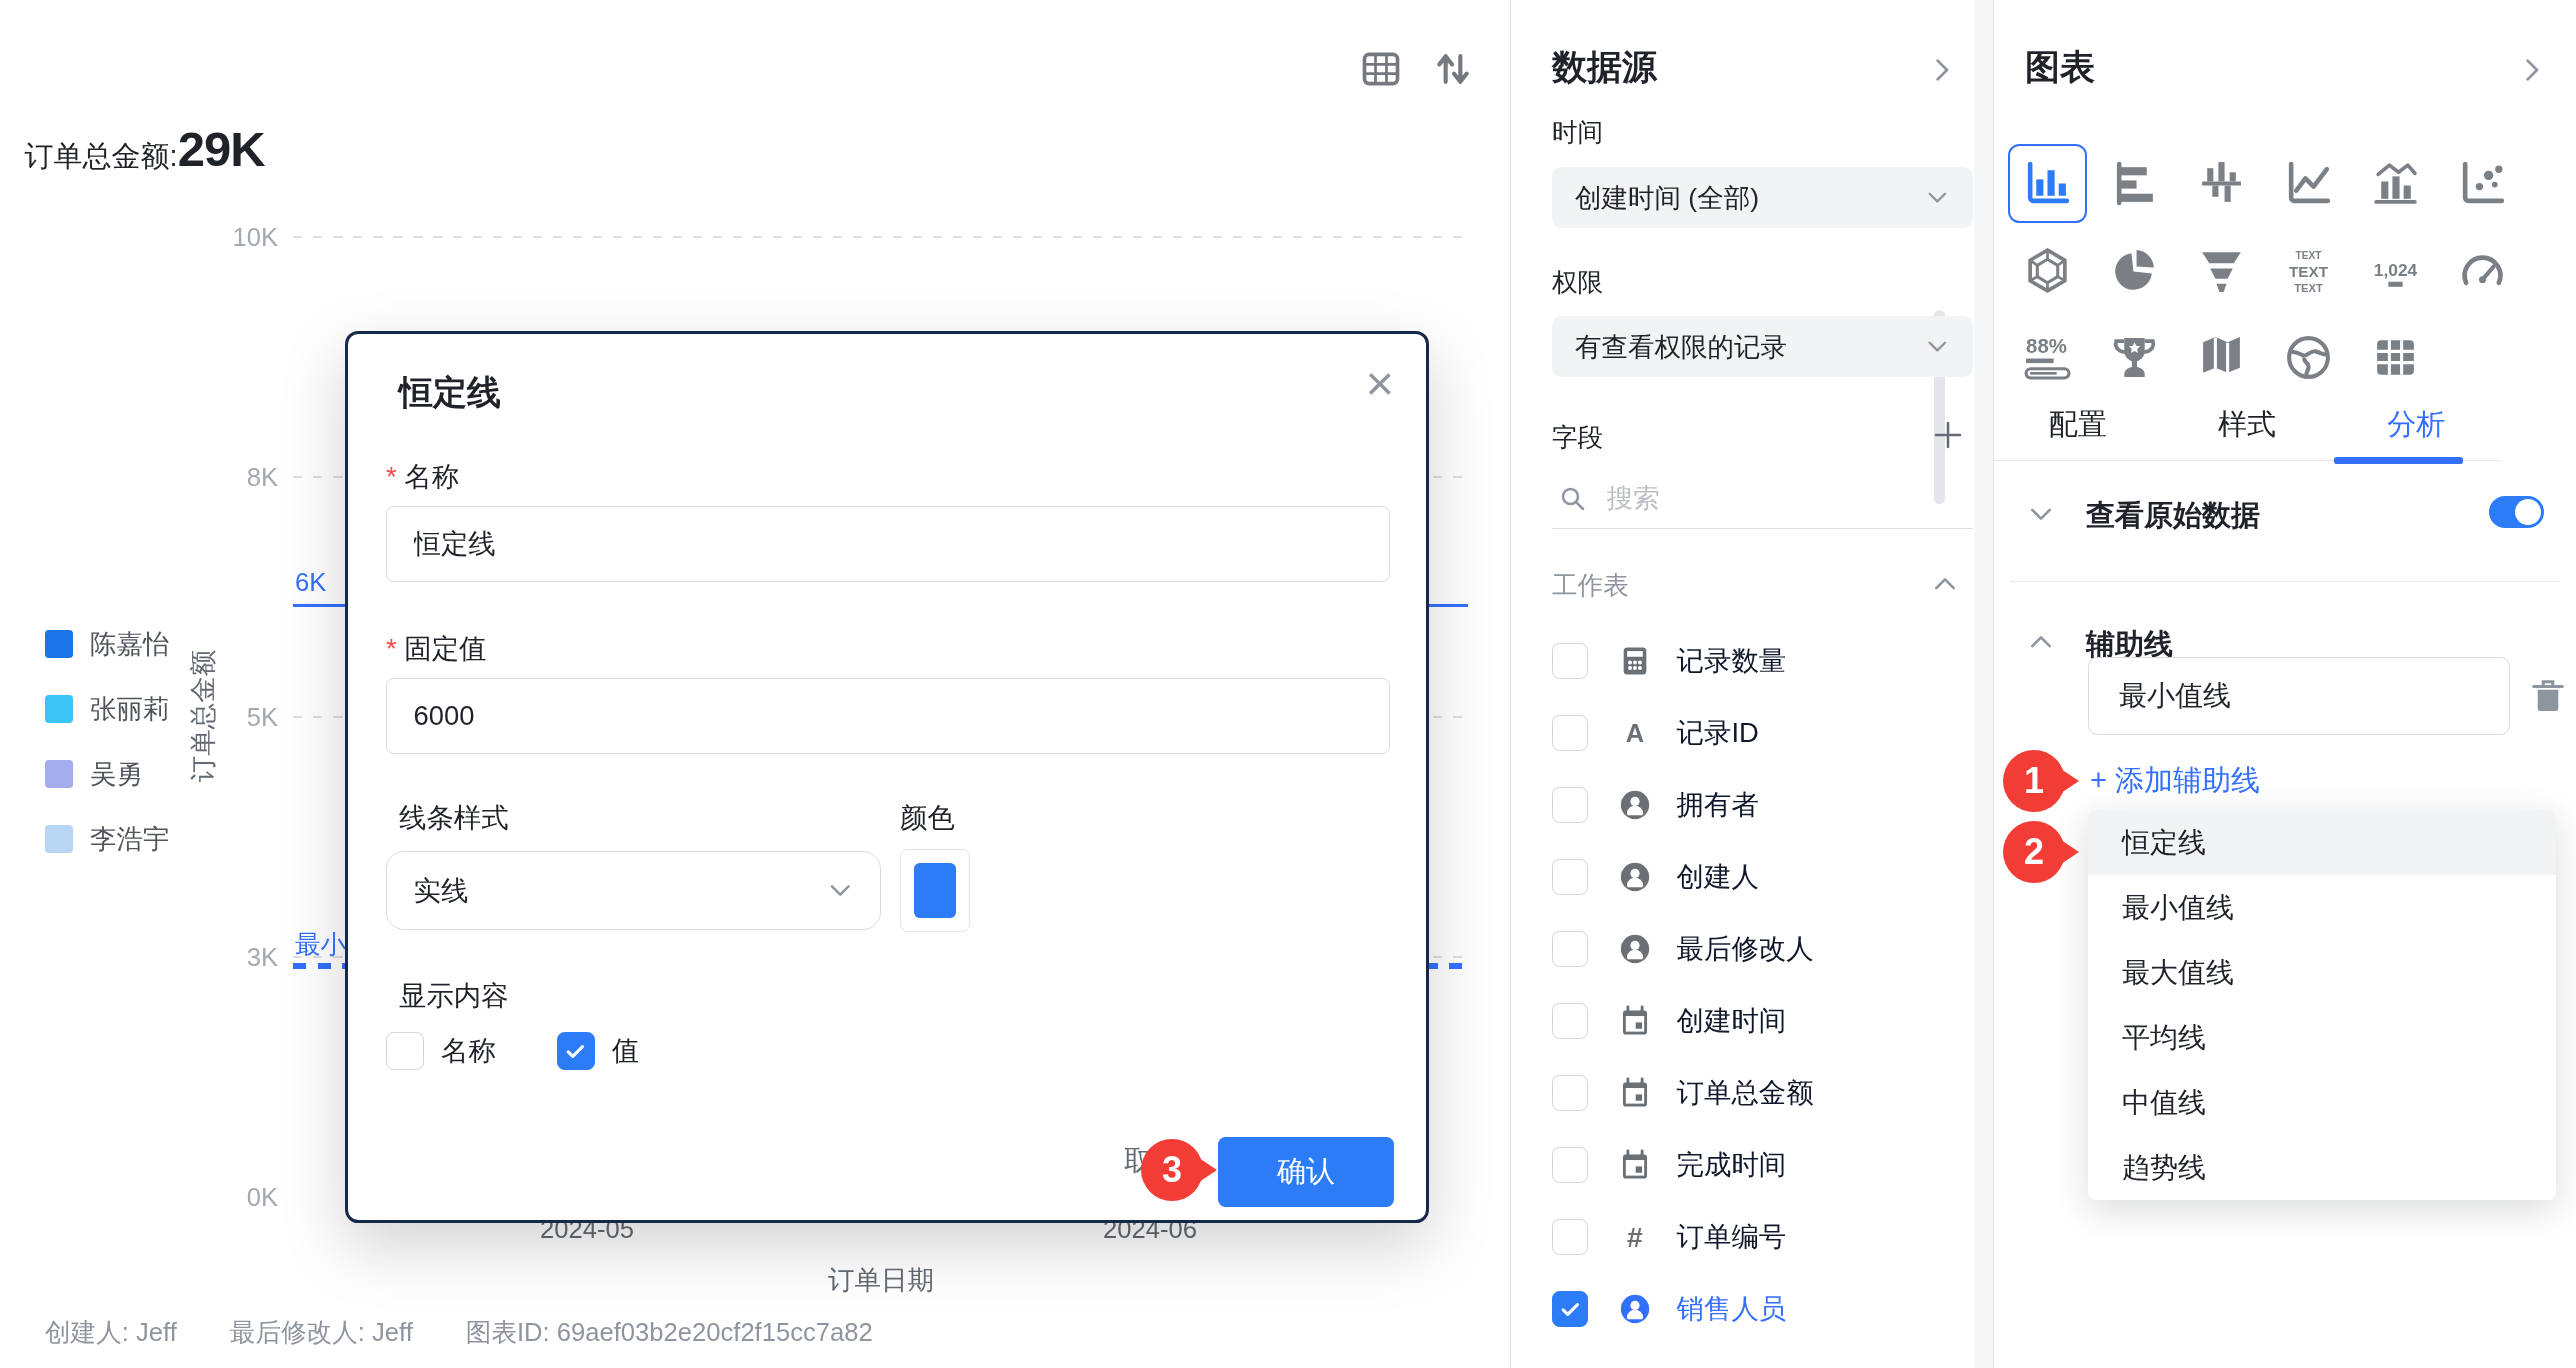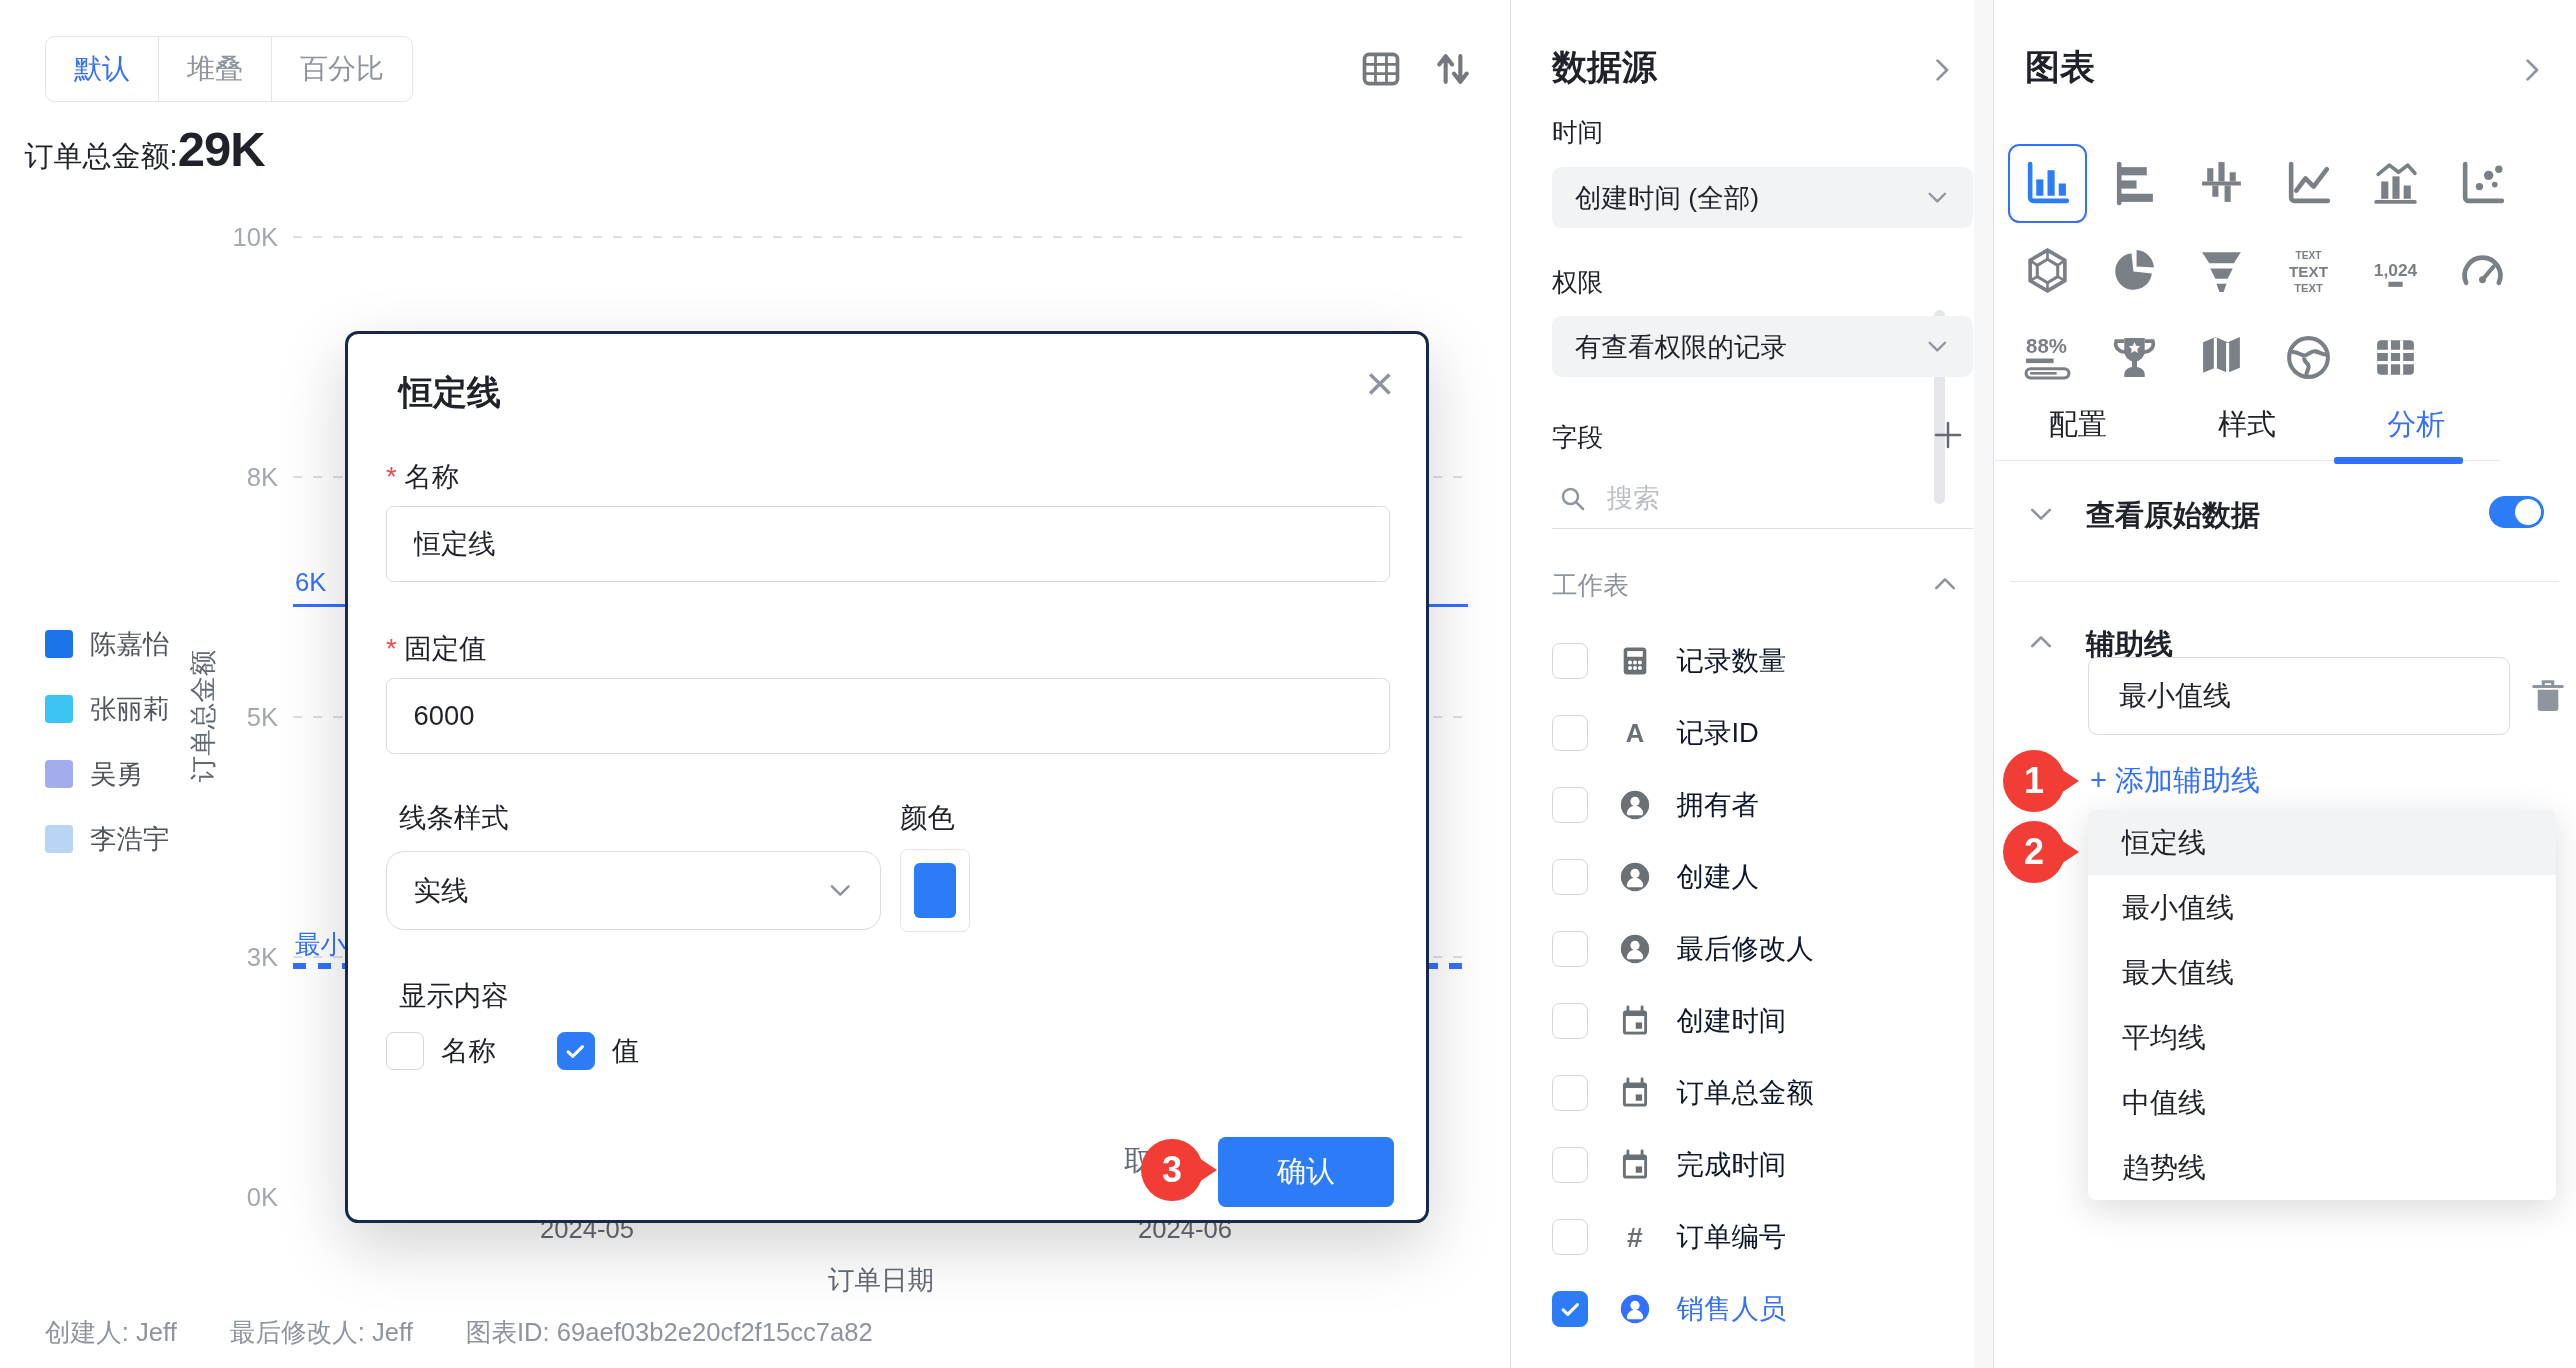--- a/index.html
+++ b/index.html
@@ -126,26 +126,20 @@
   .badge{position:absolute;width:62px;height:62px;background:#f13d35;border-radius:50%;color:#fff;z-index:30;
          display:flex;align-items:center;justify-content:center;font-size:36px;font-weight:700;}
   .badge::after{content:'';position:absolute;right:-14px;top:50%;transform:translateY(-50%);
                 border-left:18px solid #f13d35;border-top:12.3px solid transparent;border-bottom:12.3px solid transparent;}
 </style>
 </head>
 <body>
 
 <div id="app">
 
-  <div class="seg-tabs">
-
-  <div class="seg active">默认</div>
-      <div class="seg">堆叠</div>
-      <div class="seg">百分比</div>
-    </div>
   <span class="tbi ico abs" style="left:1359px;top:47px;">
       <svg xmlns="http://www.w3.org/2000/svg" viewBox="0 0 48 48" fill="currentColor">
         <rect x="6" y="8" width="36" height="32" rx="5" fill="none" stroke="currentColor" stroke-width="4"></rect>
         <path d="M6 19h36M6 29h36M18 8v32M30 8v32" stroke="currentColor" stroke-width="3" fill="none"></path>
       </svg>
     </span>
   <span class="tbi ico abs" style="left:1431px;top:47px;">
       <svg xmlns="http://www.w3.org/2000/svg" viewBox="0 0 48 48" fill="currentColor">
         <path d="M16 38V12M16 10l-7 9M16 10l7 9M32 10v26M32 38l-7-9M32 38l7-9" stroke="currentColor" stroke-width="4.5" fill="none" stroke-linecap="round" stroke-linejoin="round"></path>
       </svg>
@@ -200,21 +194,21 @@
         <span class="lg-sq" style="background: rgb(163, 173, 238);"></span>
         <span class="lg-lb">吴勇</span>
       </div>
       <div class="lg-row">
         <span class="lg-sq" style="background: rgb(184, 213, 244);"></span>
         <span class="lg-lb">李浩宇</span>
       </div>
     </div>
 
   <span class="xtick" style="left:587px;">2024-05</span>
-  <span class="xtick" style="left:1185px;">2024-06</span>
+  <span class="xtick" style="left:1150px;">2024-06</span>
   <div class="xname">订单日期</div>
 
   <div class="meta">
     <span>创建人: Jeff</span>
     <span>最后修改人: Jeff</span>
     <span>图表ID: 69aef03b2e20cf2f15cc7a82</span>
   </div>
 
   <div class="vdiv" style="left:1510px;"></div>
   <div class="band"></div>

